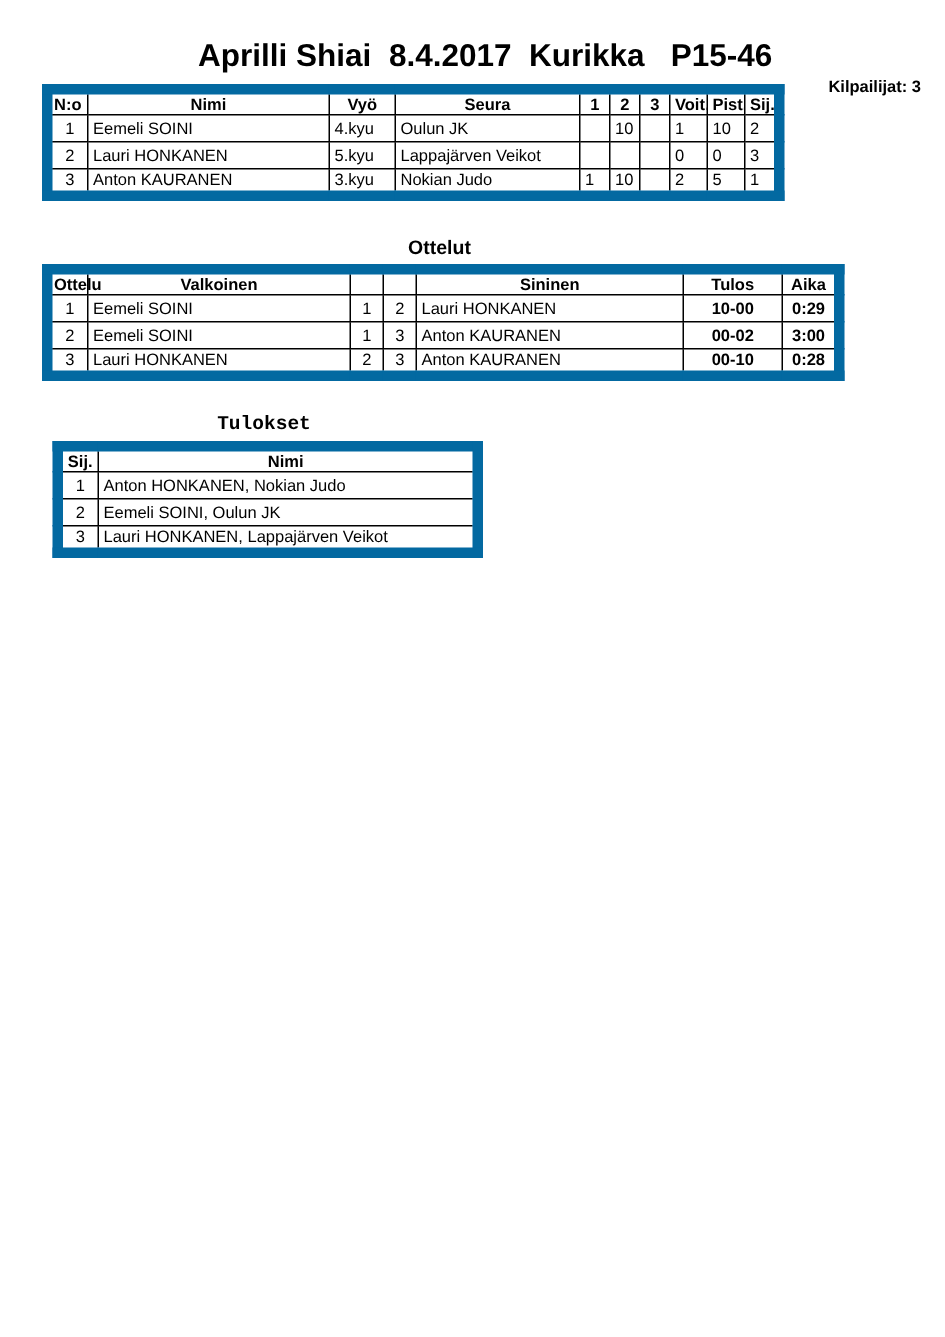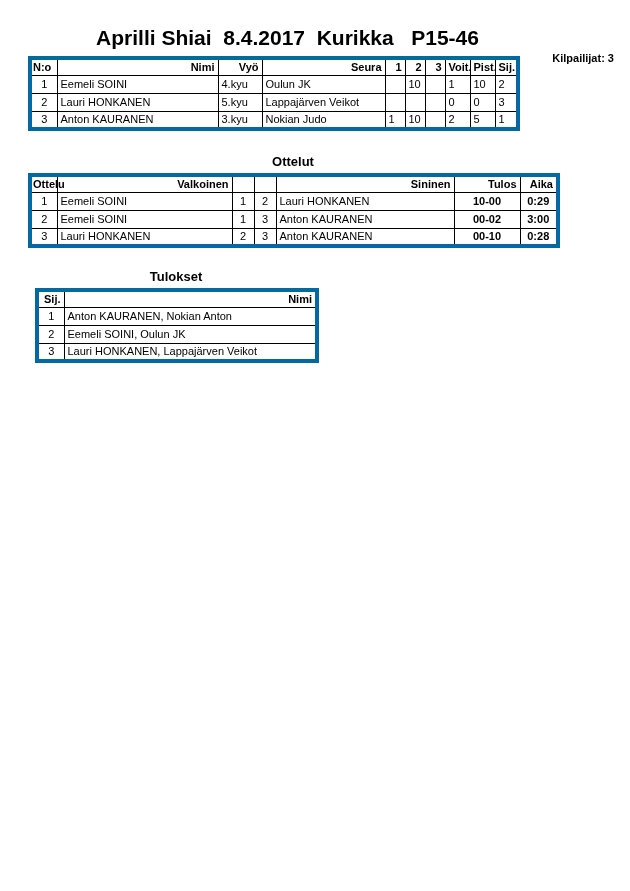--- a/index.html
+++ b/index.html
@@ -4,46 +4,46 @@
 <style>
   * { margin:0; padding:0; box-sizing:border-box; }
   html,body { background:#e8e8e8; }
   body { font-family:"Liberation Sans", sans-serif; color:#000; }
   .page {
     position:relative; width:630px; height:891px; background:#ffffff;
     margin:0 auto; overflow:hidden; padding-top:26px;
   }
   .title {
     width:575px; text-align:center; font-size:21px; font-weight:bold;
-    line-height:24px; white-space:pre;
+    line-height:24px; white-space:pre;margin-left:36px;
   }
   .count-label {
     position:absolute; top:52px; right:16px;
     font-size:11px; font-weight:bold;
   }
   .section-heading {
     font-size:13px; font-weight:bold; text-align:center; line-height:14px;
   }
   .h-kilpailijat { width:490px; margin:16px 0 0 28px; }
   .h-ottelut     { width:530px; margin:24px 0 0 28px; }
-  .h-tulokset    { width:282px; margin:22px 0 0 35px; }
+  .h-tulokset    { width:282px; margin:22px 0 0 35px;font-family:Liberation Mono, monospace; }
 
   table {
     border-collapse:collapse; table-layout:fixed;
-    border:4px solid #0369a1; font-size:11px;
+    border:7px solid #0369a1; font-size:11px;
   }
   .t-kilpailijat { width:490px; margin:6px 0 0 28px; }
   .t-ottelut     { width:530px; margin:4px 0 0 28px;padding-left:28px; }
   .t-tulokset    { width:282px; margin:4px 0 0 35px; }
 
   th, td {
     border:1px solid #000; padding:0 3px;
     white-space:nowrap; overflow:hidden; vertical-align:middle;
   }
-  th { height:17px; font-weight:bold; text-align:right; font-size:11px; }
+  th { height:17px; font-weight:bold; text-align:center; font-size:11px; }
   td { height:18px; }
   .l { text-align:left; }
   .c { text-align:center; }
   .b { font-weight:bold; }
   .ov { overflow:visible; text-align:left; padding:0 0 0 1px; }
 </style>
 </head>
 <body>
 
 <div class="page">
@@ -173,21 +173,21 @@
       <col style="width:27px">
         <col style="width:253px">
     </colgroup>
     <tbody>
         <tr>
       <th>Sij.</th>
       <th>Nimi</th>
     </tr>
     <tr>
       <td class="c">1</td>
-      <td class="l">Anton KAURANEN, Nokian Anton</td>
+      <td class="l">Anton HONKANEN, Nokian Judo</td>
     </tr>
     <tr>
       <td class="c">2</td>
       <td class="l">Eemeli SOINI, Oulun JK</td>
     </tr>
     <tr>
       <td class="c">3</td>
       <td class="l">Lauri HONKANEN, Lappajärven Veikot</td>
     </tr>
   </tbody>

